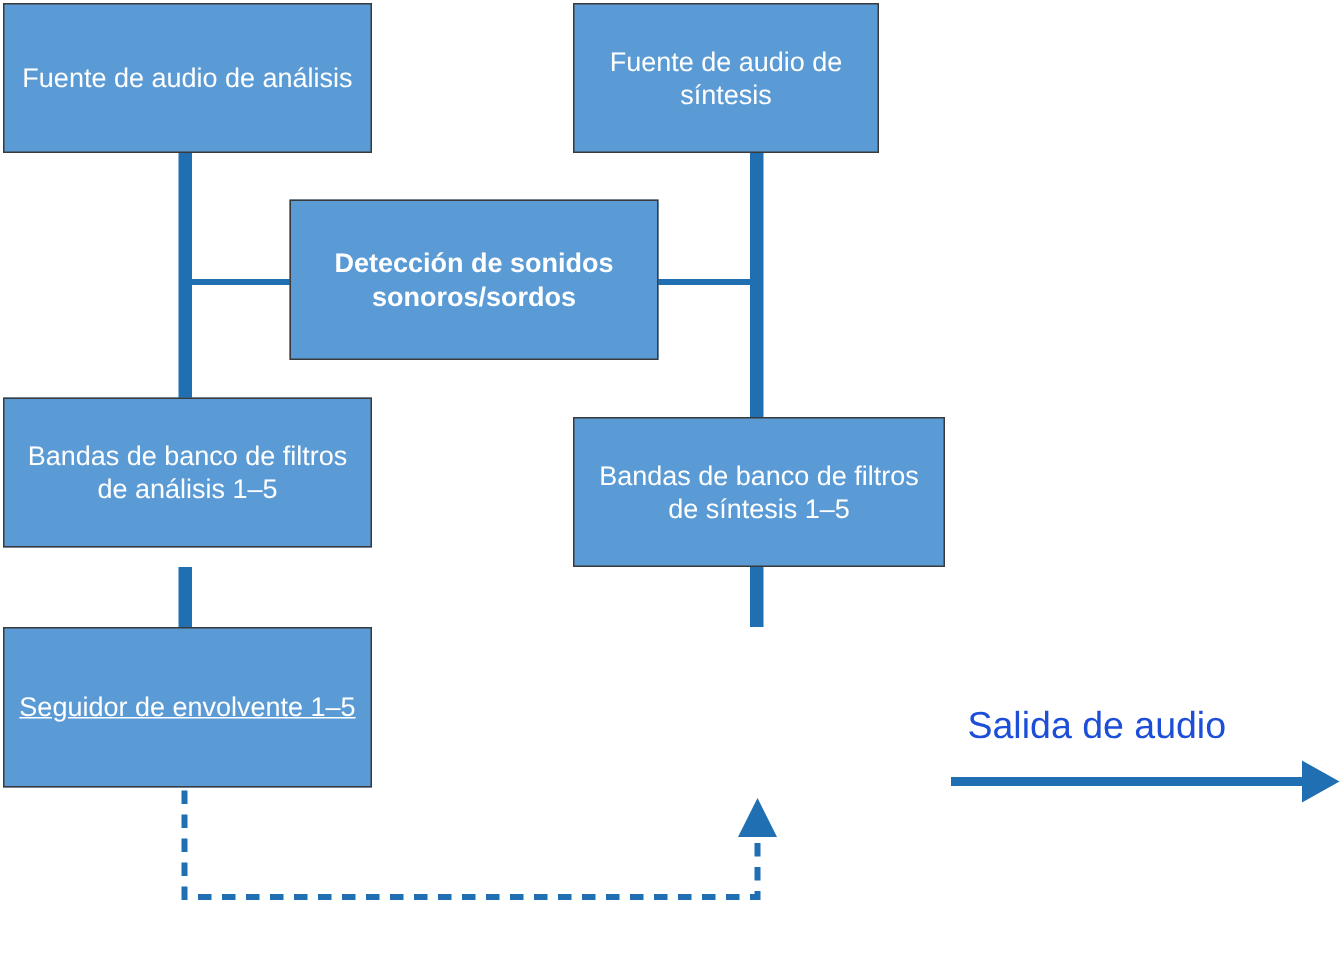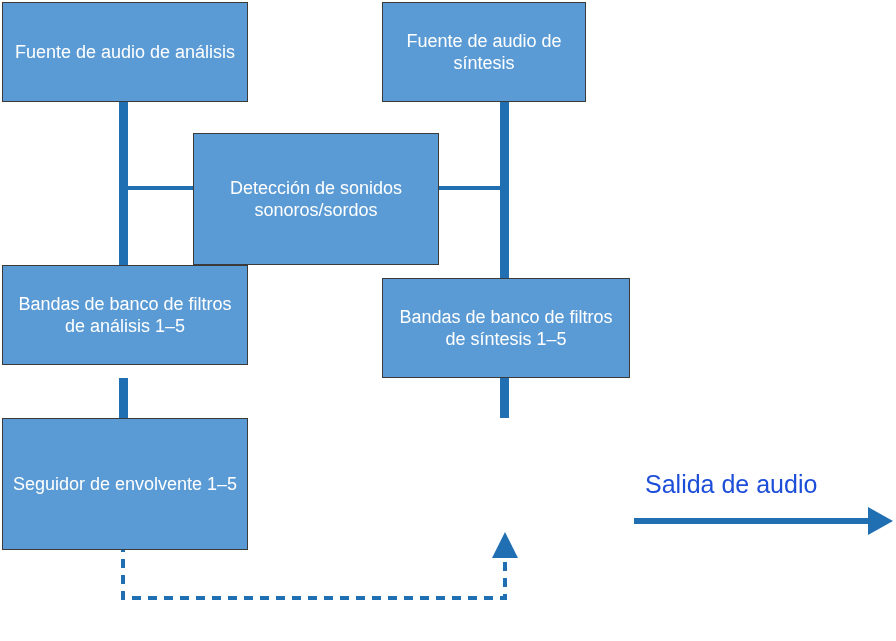--- a/index.html
+++ b/index.html
@@ -70,33 +70,33 @@
   <div class="line" style="left:438px; top:186px; width:67px; height:4px;"></div>
 
   <div class="node" style="left:2px; top:2px; width:246px; height:100px;">
     <span>Fuente de audio de análisis</span>
   </div>
 
   <div class="node" style="left:382px; top:2px; width:204px; height:100px;">
     <span>Fuente de audio de síntesis</span>
   </div>
 
-  <div class="node" style="left:193px; top:133px; width:246px; height:132px;">
+  <div class="node" style="left:193px; top:133px; width:246px; height:107px;font-weight:bold;">
     <span>Detección de sonidos sonoros/sordos</span>
   </div>
 
   <div class="node" style="left:2px; top:265px; width:246px; height:100px;">
     <span>Bandas de banco de filtros de análisis 1–5</span>
   </div>
 
   <div class="node" style="left:382px; top:278px; width:248px; height:100px;justify-content:center;">
     <span>Bandas de banco de filtros de síntesis 1–5</span>
   </div>
 
-  <div class="node" style="left:2px; top:418px; width:246px; height:132px;">
+  <div class="node" style="left:2px; top:418px; width:246px; height:107px;text-decoration:underline;">
     <span>Seguidor de envolvente 1–5</span>
   </div>
 
 
   <svg class="overlay" viewBox="0 0 896 641">
 
     <g>
       <line x1="634" y1="521" x2="868" y2="521" stroke="#1f6fb2" stroke-width="6"></line>
       <polygon points="868,507 893,521 868,535" fill="#1f6fb2"></polygon>
     </g>

